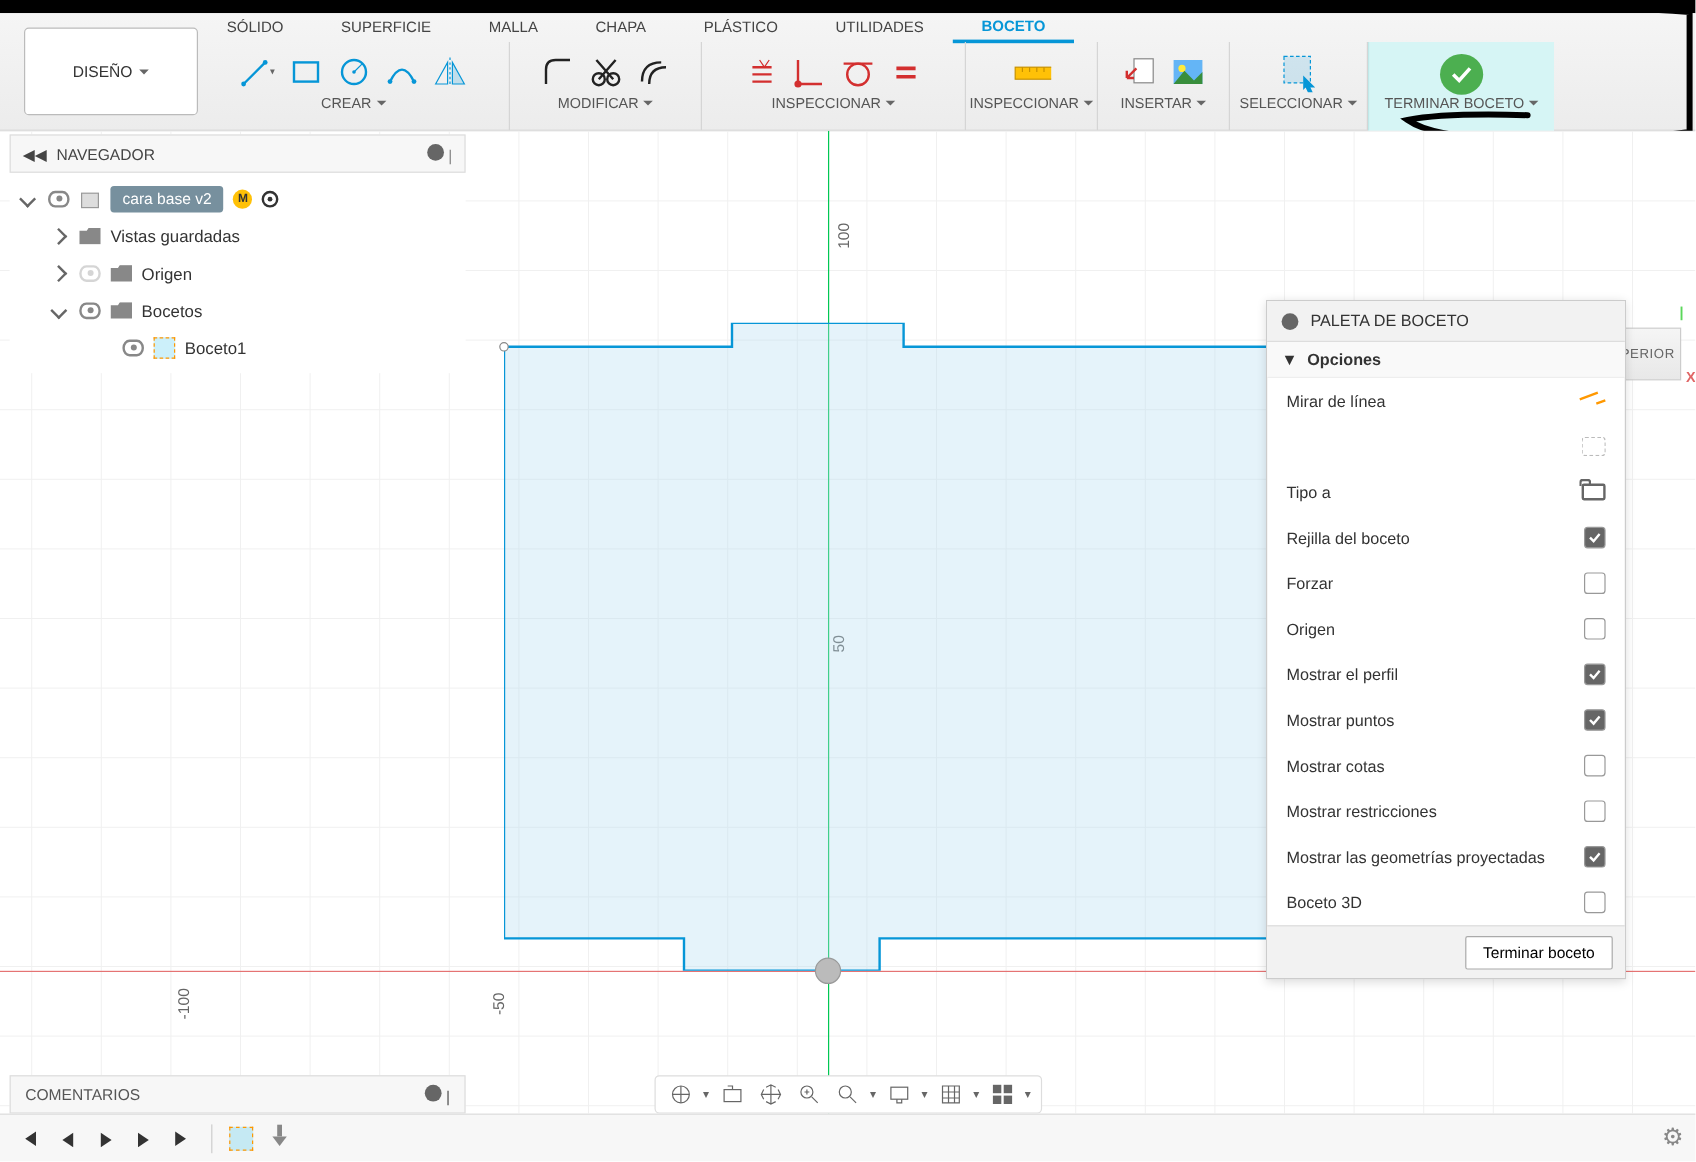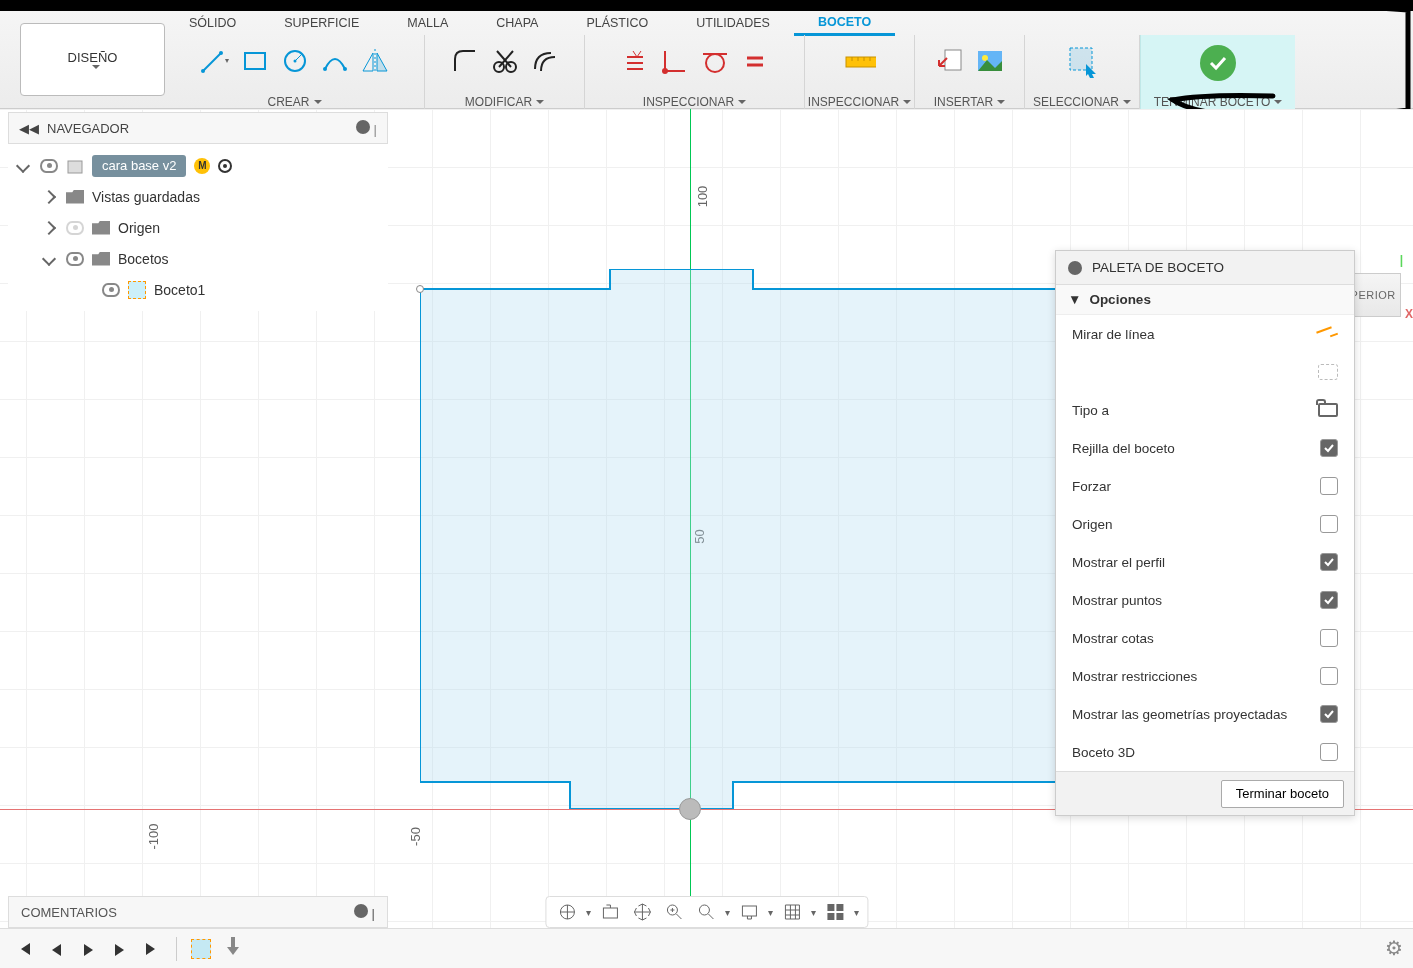--- a/index.html
+++ b/index.html
@@ -1,25 +1,25 @@
 <!DOCTYPE html>
 <html><head>
 <meta charset="utf-8">
 <style>
 *{box-sizing:border-box;margin:0;padding:0;font-family:"Segoe UI",Arial,sans-serif;}
 body{background:#fff;width:1413px;height:968px;overflow:hidden;position:relative;}
 .topbar-black{height:11px;background:#000;}
 .ribbon{height:98px;background:linear-gradient(#f5f5f5,#ececec);border-bottom:1px solid #ccc;display:flex;align-items:stretch;}
-.design-btn{width:145px;margin:12px 10px 12px 20px;background:#fff;border:1px solid #bbb;border-radius:4px;display:flex;align-items:center;justify-content:center;font-size:13px;color:#333;cursor:pointer;flex-direction:column;}
+.design-btn{width:145px;margin:12px 10px 12px 20px;background:#fff;border:1px solid #bbb;border-radius:4px;display:flex;align-items:center;justify-content:center;font-size:13px;color:#333;cursor:pointer;}
 .design-btn .caret{margin-left:6px;border-top:4px solid #666;border-left:4px solid transparent;border-right:4px solid transparent;}
 .tab-strip{position:absolute;top:11px;left:165px;right:0;height:24px;display:flex;align-items:center;gap:0;font-size:12.5px;color:#444;}
 .tab{padding:4px 24px;cursor:pointer;}
 .tab.active{color:#0696d7;border-bottom:3px solid #0696d7;font-weight:700;}
 .groups{position:absolute;top:35px;left:165px;right:0;height:74px;display:flex;align-items:stretch;}
-.group{display:flex;flex-direction:column;align-items:center;justify-content:space-between;padding:6px 12px 0;border-right:1px solid #d5d5d5;}
+.group{display:flex;flex-direction:column;align-items:center;justify-content:space-between;padding:6px 12px 16px;border-right:1px solid #d5d5d5;}
 .group-icons{display:flex;gap:8px;align-items:center;height:40px;}
 .group-label{font-size:12px;color:#555;display:flex;align-items:center;gap:4px;}
 .group-label .caret{border-top:4px solid #666;border-left:4px solid transparent;border-right:4px solid transparent;}
 .ico{width:32px;height:32px;display:flex;align-items:center;justify-content:center;}
 svg{display:block;}
 .finish-group{background:#d6f5f5;flex:0 0 155px;border-left:1px solid #c0e8e8;border-right:none;position:relative;}
 .finish-check{width:36px;height:36px;background:#4caf50;border-radius:50%;display:flex;align-items:center;justify-content:center;margin-top:4px;}
 .canvas-wrap{position:absolute;top:109px;left:0;right:0;bottom:40px;background:#fff;overflow:hidden;}
 .grid-bg{position:absolute;inset:0;background-image:linear-gradient(#f0f0f0 1px,transparent 1px),linear-gradient(90deg,#f0f0f0 1px,transparent 1px);background-size:58px 58px;background-position:26px 0px;}
 .green-axis{position:absolute;left:690px;top:0;bottom:0;width:1px;background:#00c853;}

